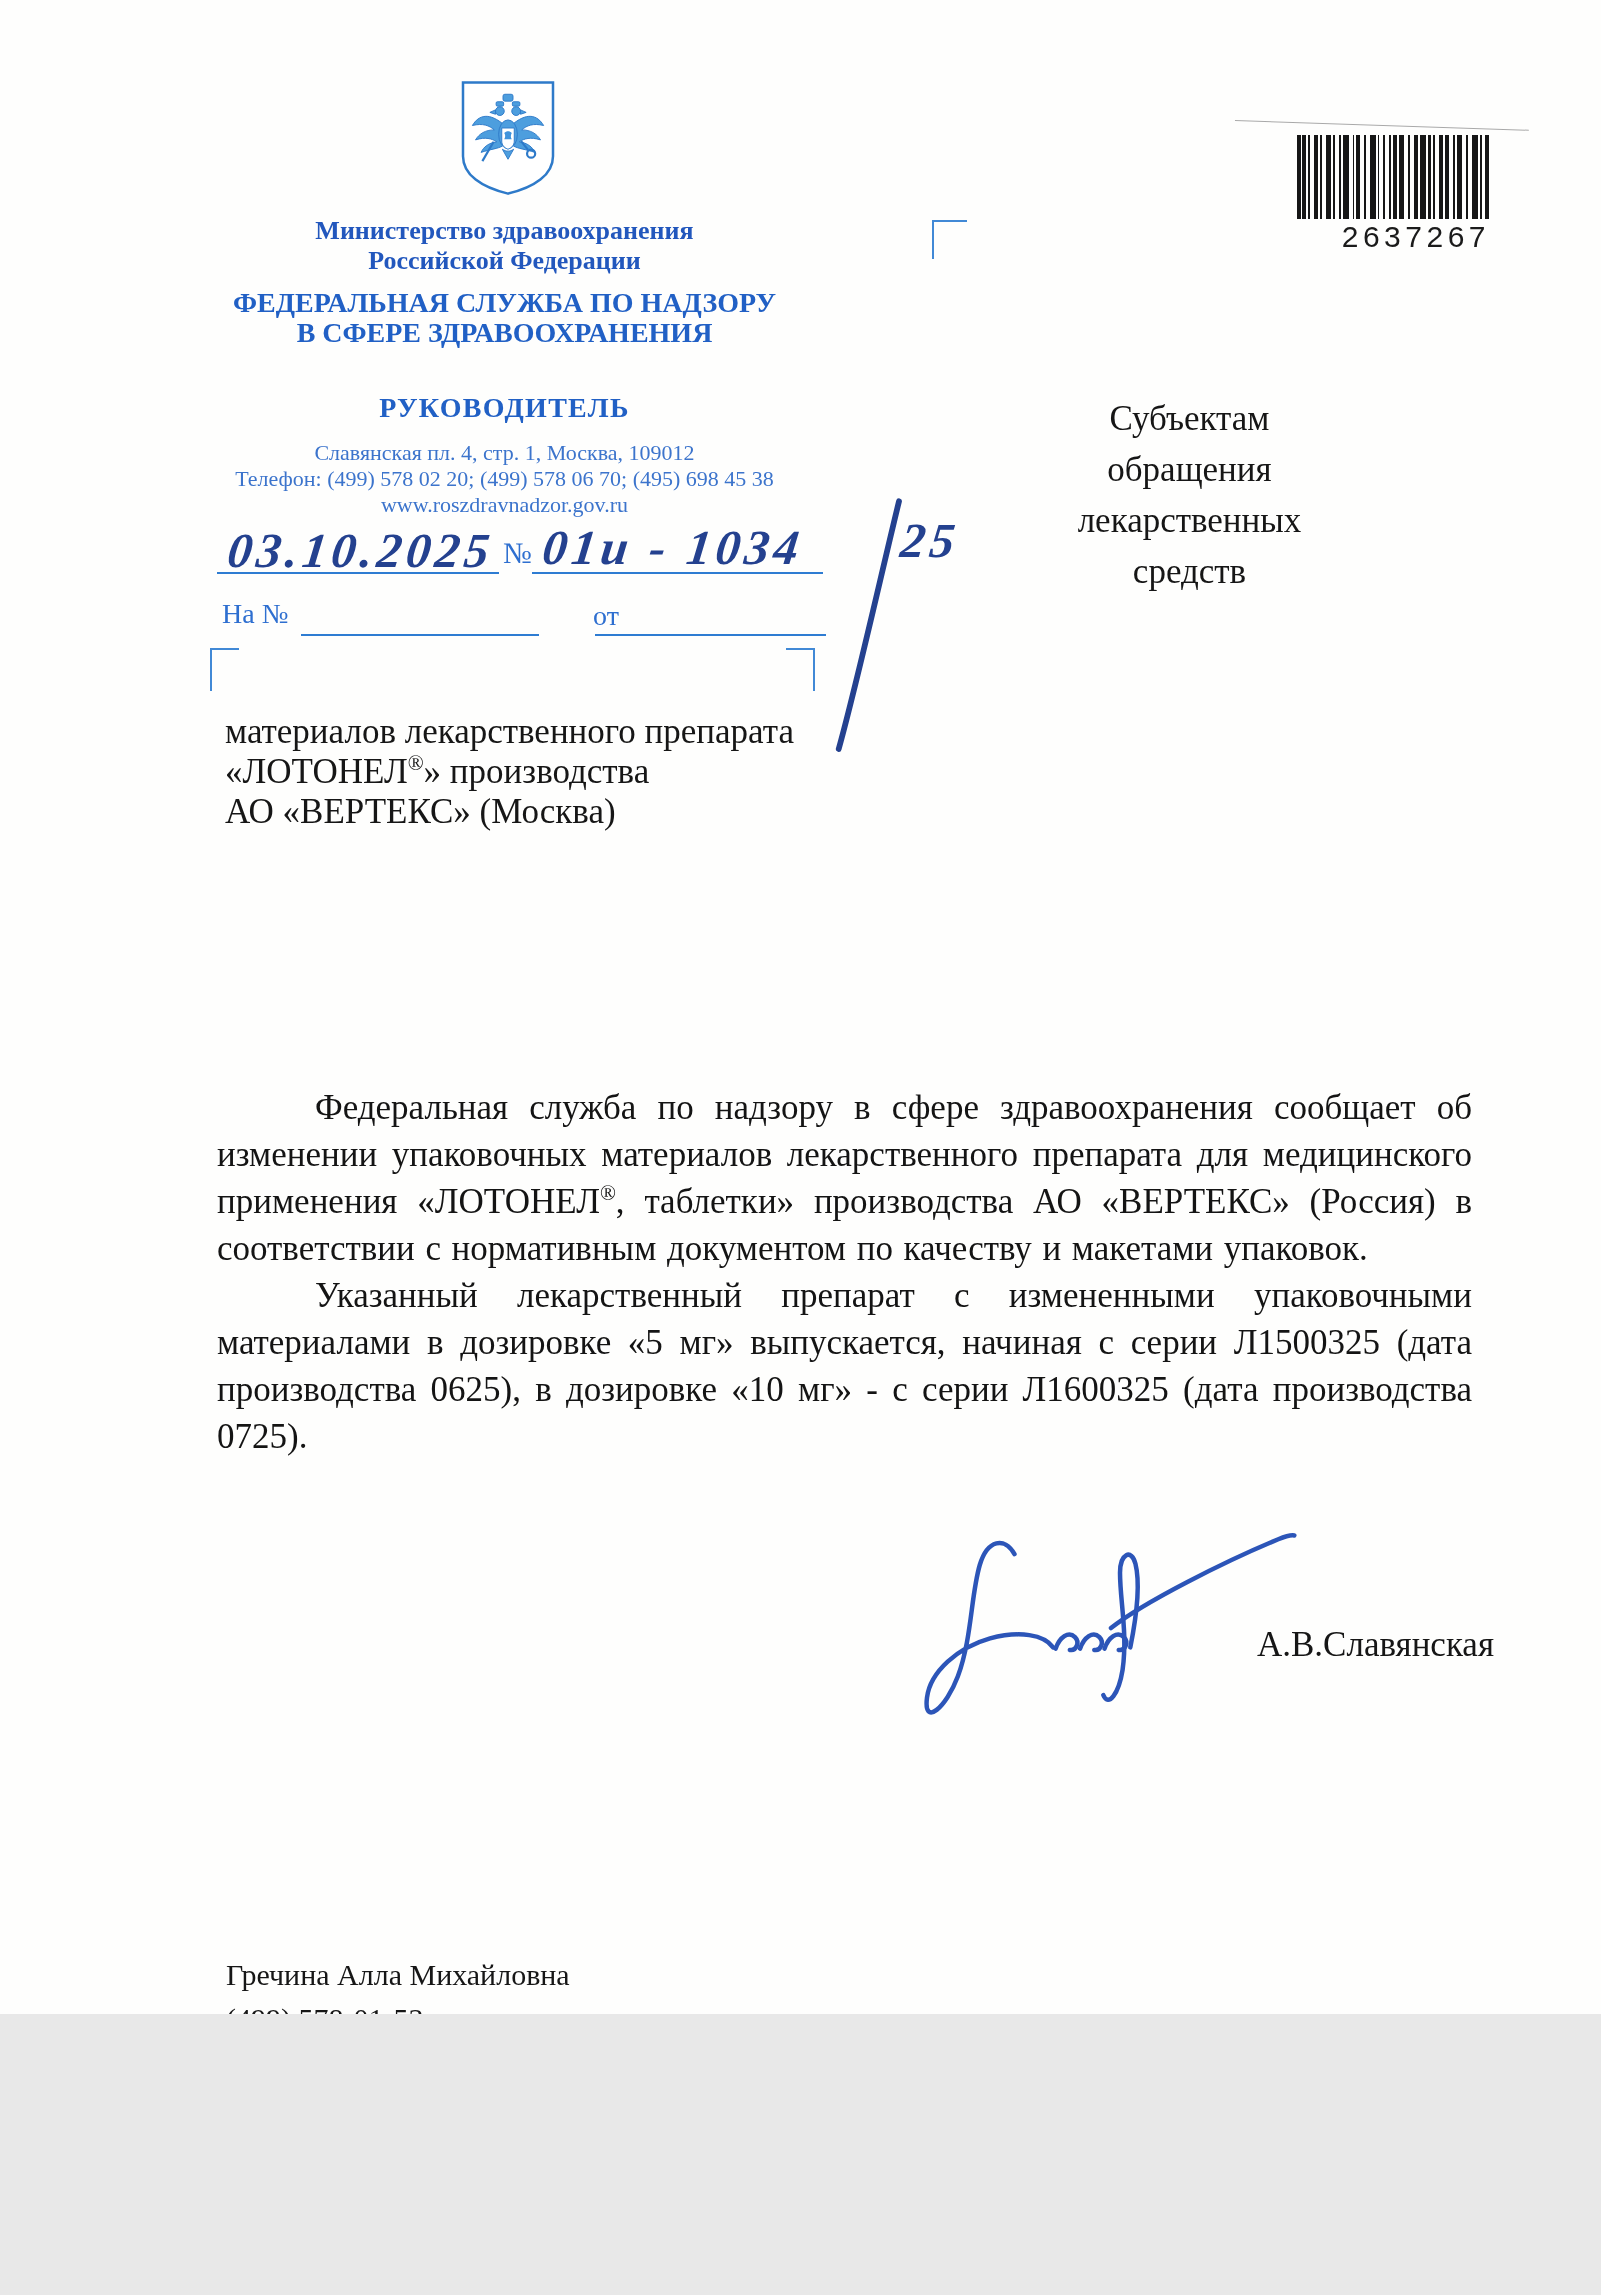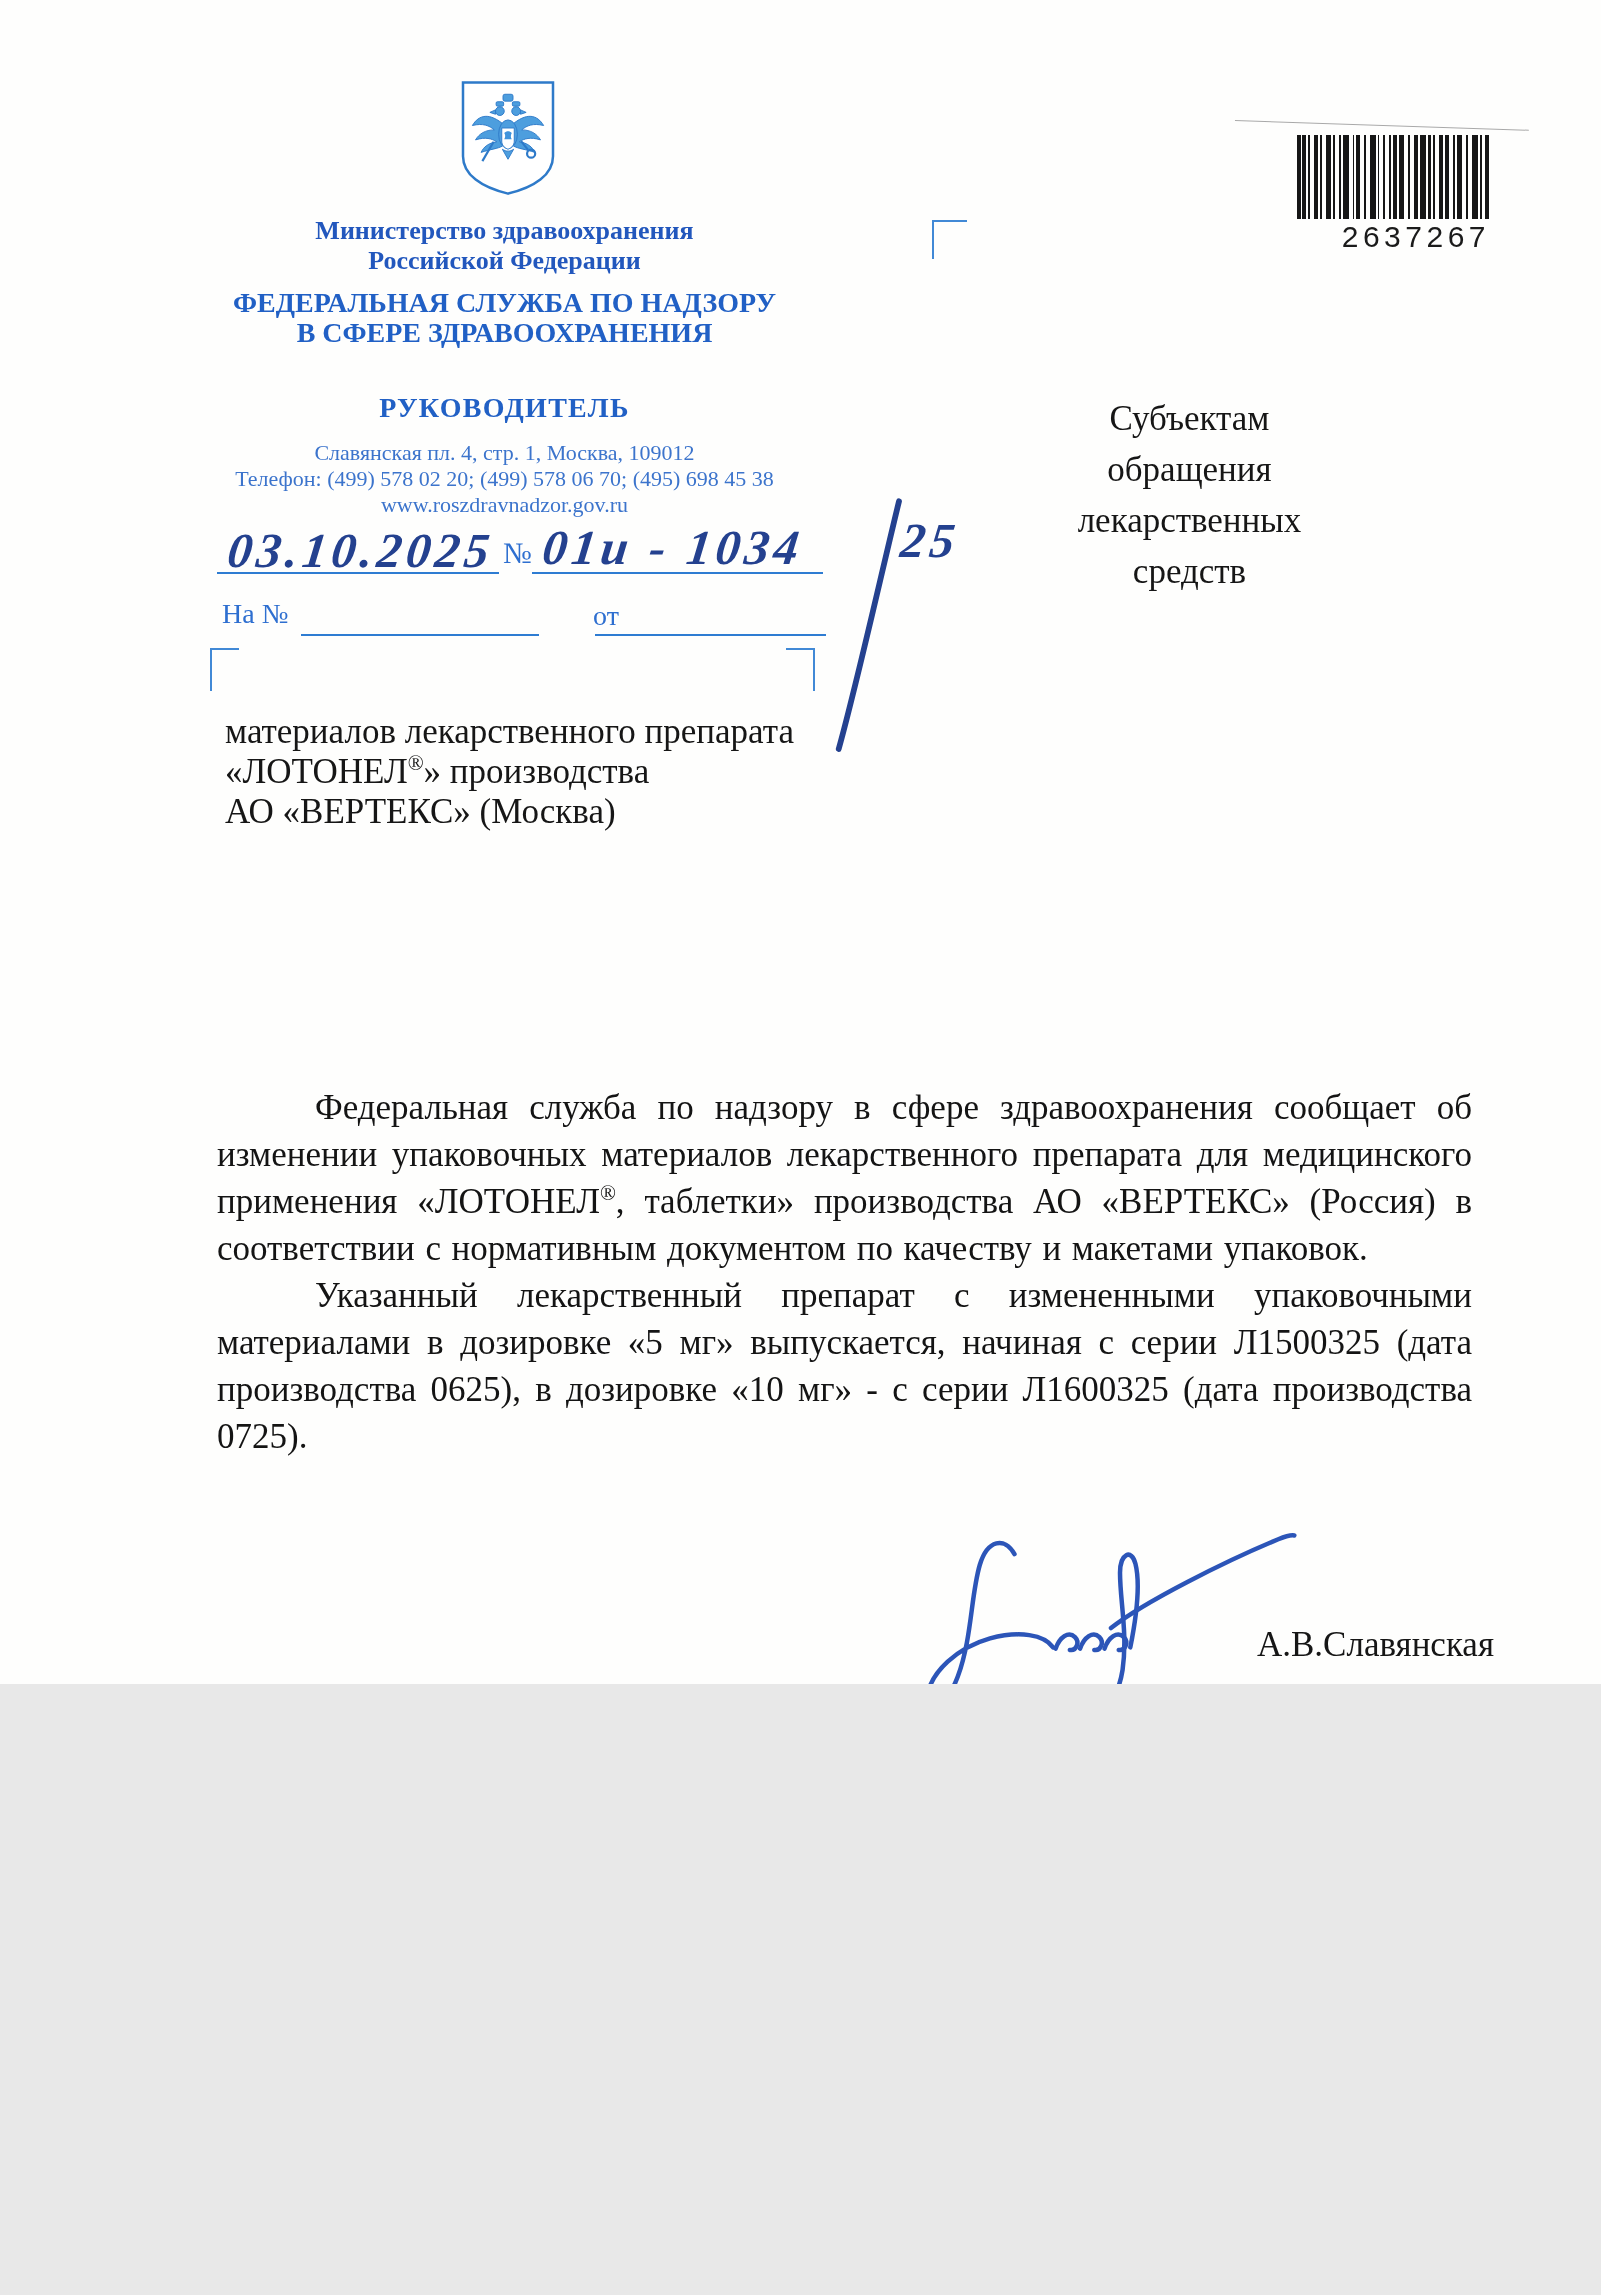--- a/index.html
+++ b/index.html
@@ -1,17 +1,17 @@
 <!DOCTYPE html>
 <html style="font-size:10.3px"><head>
 <meta charset="utf-8">
 <style>
   html,body{margin:0;padding:0;background:#e8e8e8;}
   .page{
-    position:relative; width:1601px; height:1684px; background:#fefefd;
+    position:relative; width:1601px; height:2014px; background:#fefefd;
     font-family:"Liberation Serif","DejaVu Serif",serif; overflow:hidden;
     margin:0 auto;
   }
   
   .letterhead{position:absolute; left:212px; top:71px; width:585px; text-align:center; color:#2463c3;}
   .emblem{position:absolute; left:246px; top:6.4px; width:100px; height:122px;}
   .lh-block{position:absolute; left:0; width:585px;}
   .ministry{top:145px; font-weight:bold; font-size:26px; line-height:30px; color:#2257bd;}
   .service{top:217px; font-weight:bold; font-size:28px; line-height:30px; color:#2160c5;}
   .position-title{top:321px; font-weight:bold; font-size:28px; letter-spacing:1.3px; color:#2160c5;}

